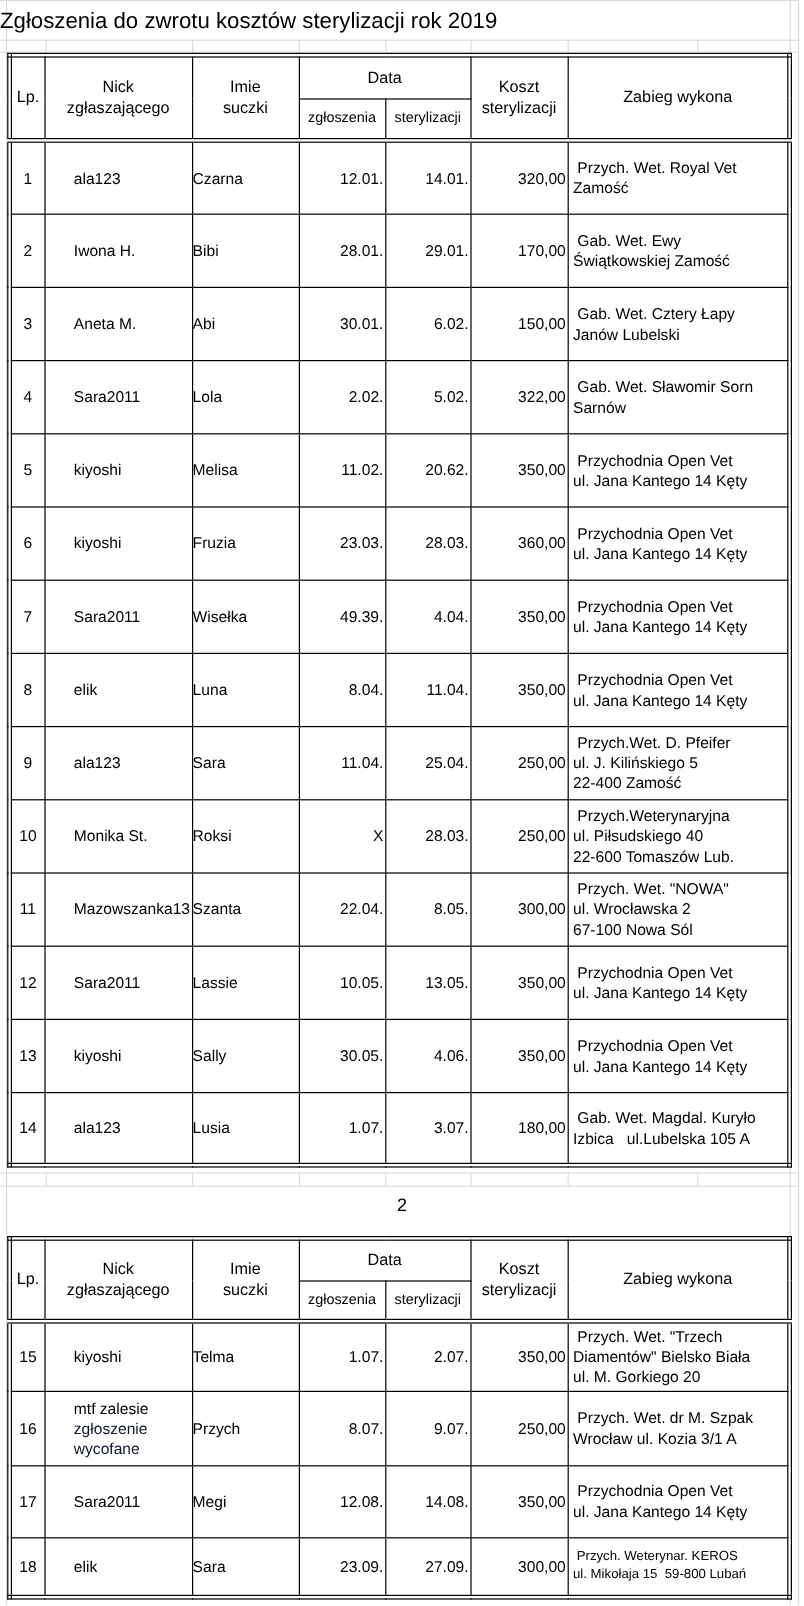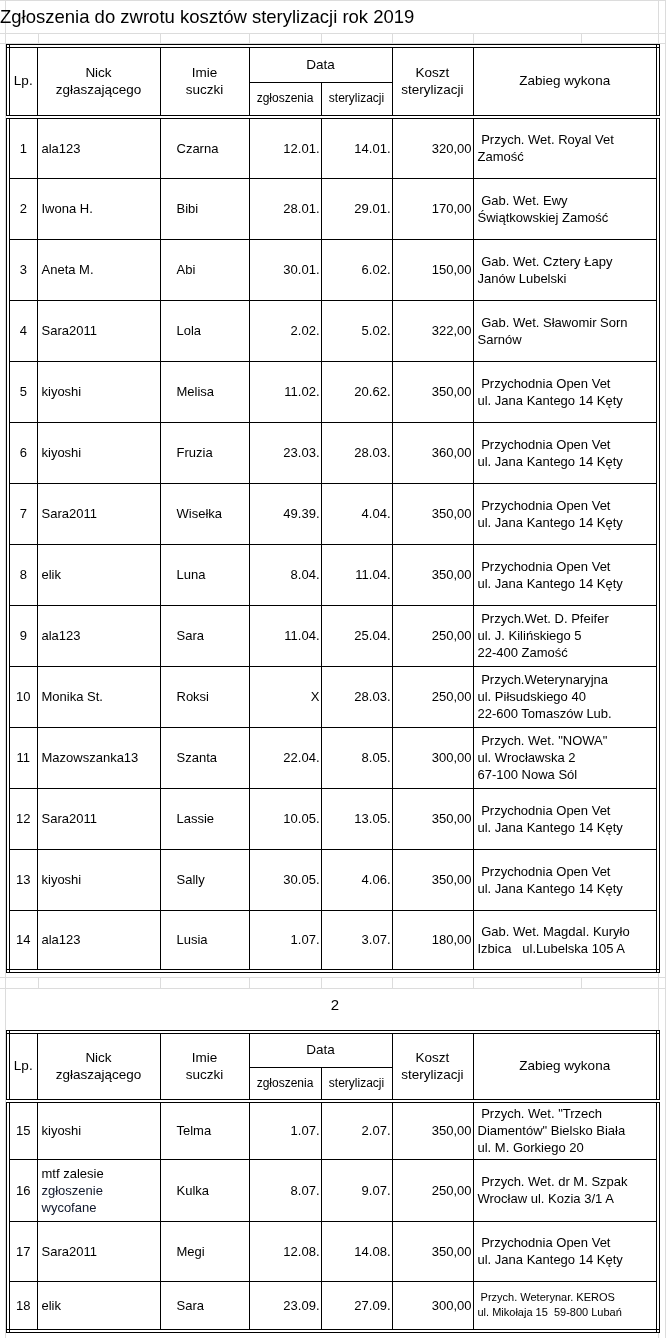--- a/index.html
+++ b/index.html
@@ -32,22 +32,22 @@
   thead tr.h2 td{font-size:12px;border-bottom:4px double #000;padding:0;}
   .t1 thead tr.h1{height:36px;} .t1 thead tr.h2{height:35px;}
   .t2 thead tr.h1{height:35px;} .t2 thead tr.h2{height:34px;}
   .t1 tbody tr{height:61px;}
   .t2 tbody tr:nth-child(1){height:58px;}
   .t2 tbody tr:nth-child(2){height:62px;}
   .t2 tbody tr:nth-child(3){height:60px;}
   .t2 tbody tr:nth-child(4){height:50px;}
   tbody td{font-size:13px;}
   .c-lp{text-align:center;}
-  .c-nick{text-align:left;padding:2px 3px 2px 4px;line-height:17px;white-space:pre-line;}
-  .c-imie{text-align:left;padding-left:16px;}
+  .c-nick{text-align:left;padding:2px 3px 2px 24px;line-height:17px;white-space:pre-line;}
+  .c-imie{text-align:left;padding-left:0;}
   .c-date,.c-cost{text-align:right;margin-left:37px;}
   .c-zabieg{
     text-align:left;padding:2px 2px 2px 4px;line-height:17px;white-space:pre-wrap;
   }
   .c-zabieg.small{font-size:11px;line-height:15px;}
 </style>
 </head>
 <body>
 
 <div class="sheet">
@@ -291,21 +291,21 @@
           <td class="c-date">2.07.</td>
           <td class="c-cost">350,00</td>
           <td class="c-zabieg"> Przych. Wet. "Trzech
 Diamentów" Bielsko Biała
 ul. M. Gorkiego 20</td>
         </tr>
         <tr>
           <td class="c-lp">16</td>
           <td class="c-nick"><span>mtf zalesie</span><div style="color: #0f172a; white-space: pre-line;">zgłoszenie
 wycofane</div></td>
-          <td class="c-imie">Kulka</td>
+          <td class="c-imie">Przych</td>
           <td class="c-date">8.07.</td>
           <td class="c-date">9.07.</td>
           <td class="c-cost">250,00</td>
           <td class="c-zabieg"> Przych. Wet. dr M. Szpak
 Wrocław ul. Kozia 3/1 A</td>
         </tr>
         <tr>
           <td class="c-lp">17</td>
           <td class="c-nick"><span>Sara2011</span></td>
           <td class="c-imie">Megi</td>

